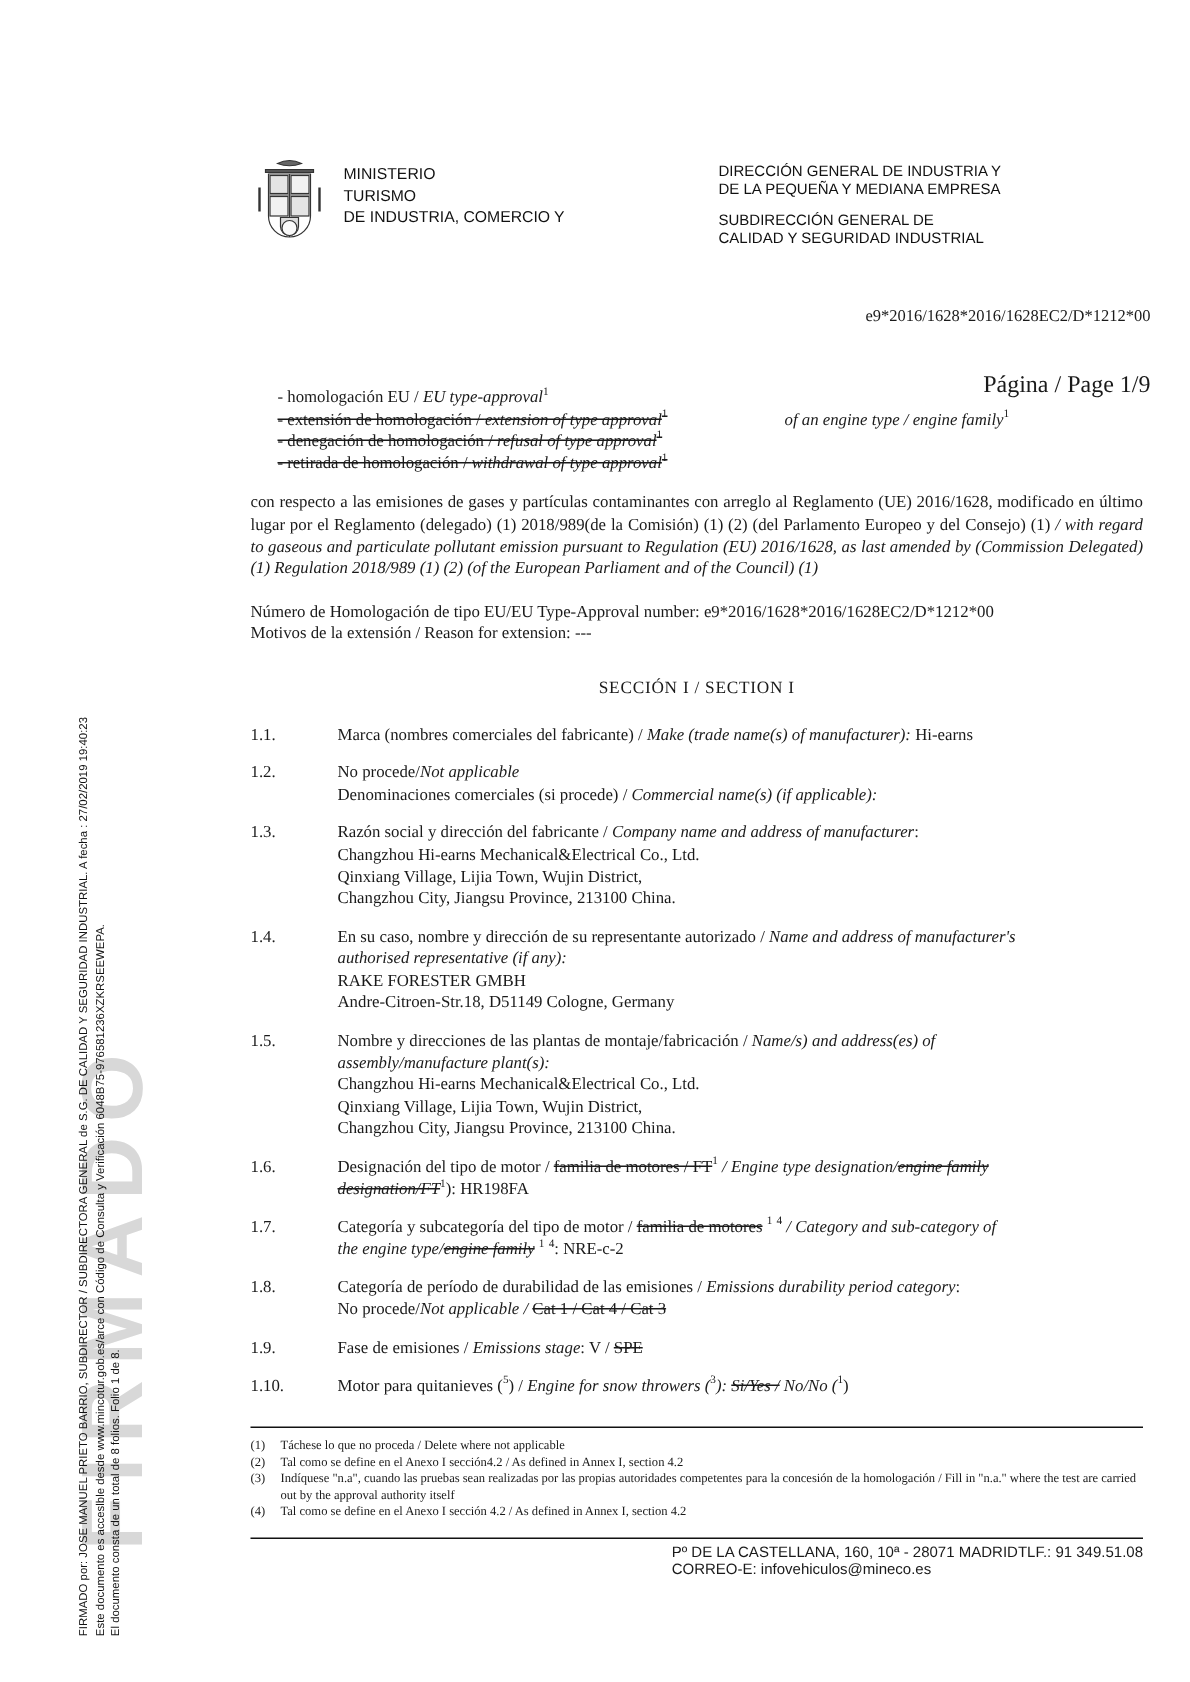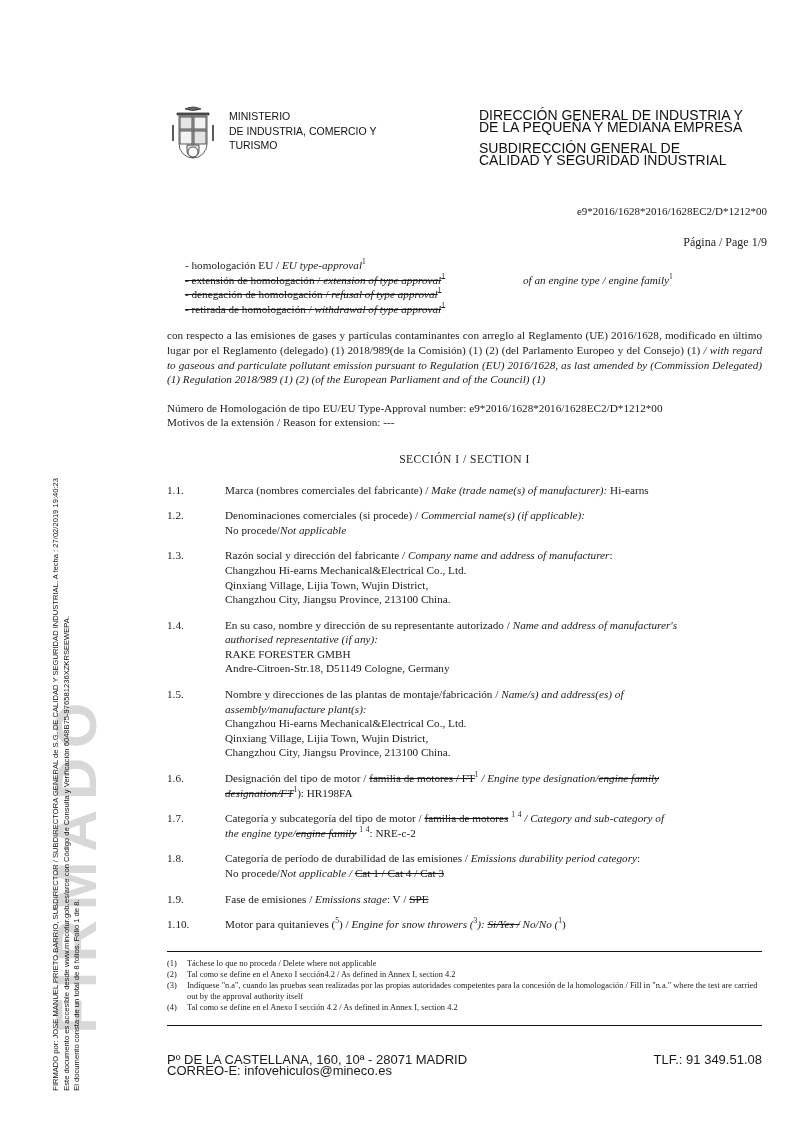--- a/index.html
+++ b/index.html
@@ -83,39 +83,39 @@
   .ministry {
     font-family: "Liberation Sans", sans-serif;
     font-size: 10.5px;
     line-height: 14.5px;
     color: #111;
     padding-top: 4px;
     width: 250px;
   }
   .dgi {
     font-family: "Liberation Sans", sans-serif;
-    font-size: 14px;
+    font-size: 10px;
     line-height: 12px;
     color: #111;
     padding-top: 4px;
   }
   .dgi .grp2 { margin-top: 9px; }
 
   .approval-no {
     position: absolute;
     right: 26px;
     top: 205px;
     font-family: "Liberation Serif", serif;
     font-size: 11px;
   }
   .page-no {
     position: absolute;
     right: 26px;
-    top: 235px;
-    font-size: 12px;
+    top: 248px;
+    font-size: 16px;
   }
 
   .body {
     position: absolute;
     left: 105px;
     top: 258px;
     width: 595px;
     font-size: 11.2px;
     line-height: 14.6px;
   }
@@ -179,25 +179,24 @@
     top: 1025px;
     width: 595px;
     border-top: 1px solid #111;
   }
   .footer {
     position: absolute;
     left: 105px;
     top: 1030px;
     width: 595px;
     font-family: "Liberation Sans", sans-serif;
-    font-size: 13px;
+    font-size: 10px;
     line-height: 11px;
     display: flex;
-    justify-content: space-between;
-    margin-top: 24px;
+    justify-content: flex-end;
   }
 </style>
 </head>
 <body>
 
 <div class="page">
 
   <div class="sig-strip">
     <div class="sig-watermark">FIRMADO</div>
     <div class="sig-text">
@@ -224,22 +223,22 @@
             <path d="M20 40 h12 v6 a6 6 0 0 1 -6 6 a6 6 0 0 1 -6 -6 z" fill="#ddd"></path>
             <ellipse cx="26" cy="47" rx="5" ry="5" fill="#fafafa"></ellipse>
             <path d="M6 20 v16" stroke-width="1.6"></path>
             <path d="M46 20 v16" stroke-width="1.6"></path>
             <path d="M18 4 q8 -4 16 0 q-8 3 -16 0 z" fill="#666"></path>
           </g>
         </svg>
       </div>
       <div class="ministry">
         <div>MINISTERIO</div>
+        <div>TURISMO</div>
         <div>DE INDUSTRIA, COMERCIO Y</div>
-        <div>TURISMO</div>
       </div>
       <div class="dgi">
         <div>DIRECCIÓN GENERAL DE INDUSTRIA Y</div>
         <div>DE LA PEQUEÑA Y MEDIANA EMPRESA</div>
         <div class="grp2">SUBDIRECCIÓN GENERAL DE</div>
         <div>CALIDAD Y SEGURIDAD INDUSTRIAL</div>
       </div>
     </div>
 
     <div class="approval-no">e9*2016/1628*2016/1628EC2/D*1212*00</div>
@@ -302,24 +301,24 @@
           <div class="item-no">1.1.</div>
           <div class="item-body">
             <span>Marca (nombres comerciales del fabricante) / </span><span class="it">Make (trade name(s) of manufacturer):</span><span> Hi-earns</span>
           </div>
         </div>
 
         <div class="item">
           <div class="item-no">1.2.</div>
           <div class="item-body">
             <div>
+              <span>No procede/</span><span class="it">Not applicable</span>
+            </div>
+            <div>
               <span>Denominaciones comerciales (si procede) / </span><span class="it">Commercial name(s) (if applicable):</span>
-            </div>
-            <div>
-              <span>No procede/</span><span class="it">Not applicable</span>
             </div>
           </div>
         </div>
 
         <div class="item">
           <div class="item-no">1.3.</div>
           <div class="item-body">
             <div>
               <span>Razón social y dirección del fabricante / </span><span class="it">Company name and address of manufacturer</span><span>:</span>
             </div>

